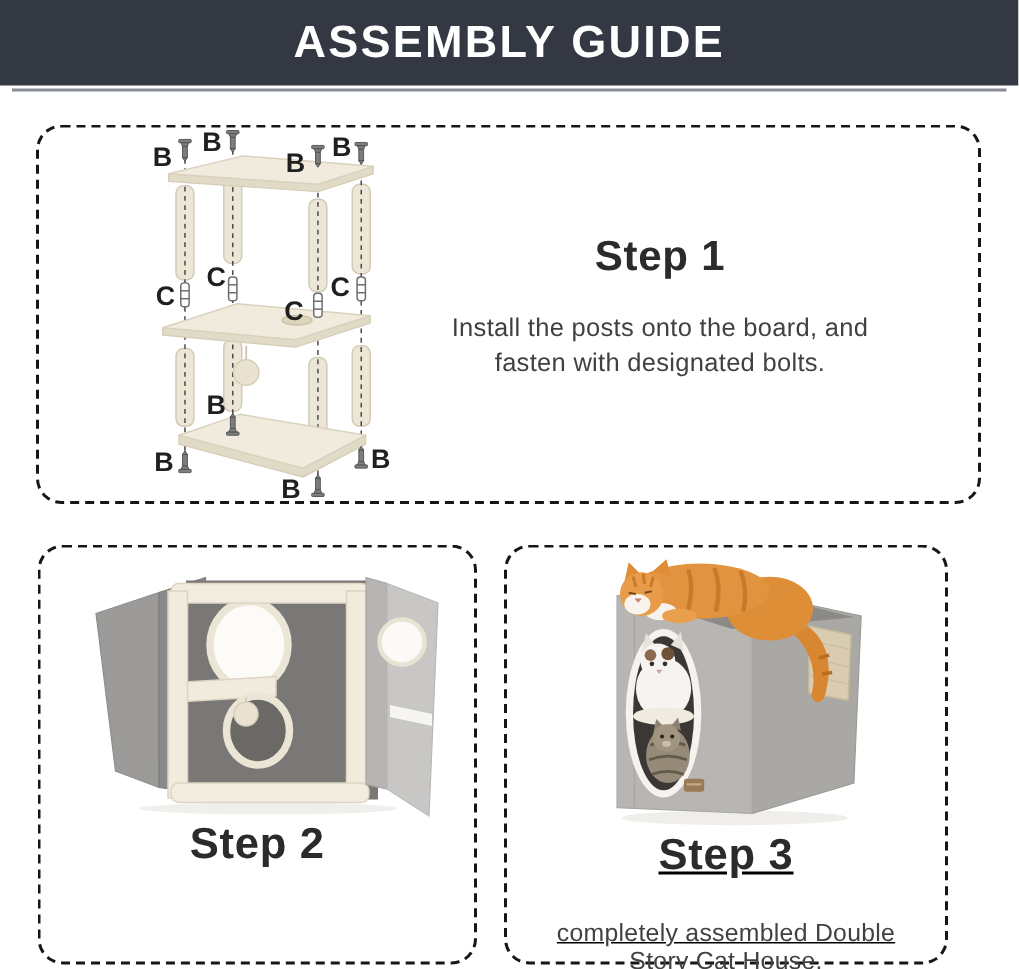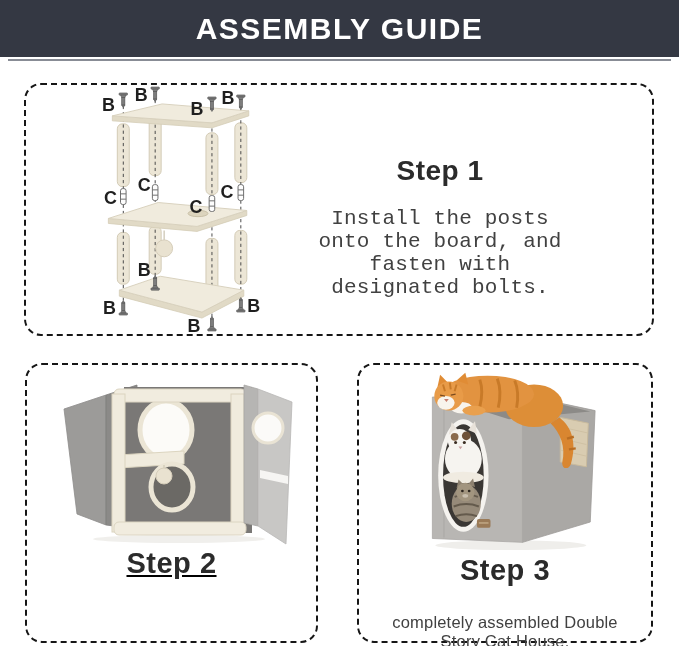--- a/index.html
+++ b/index.html
@@ -7,27 +7,27 @@
   .page{position:relative;width:679px;height:646px;background:#fff;}
 
   
   .header{position:absolute;left:0;top:0;width:679px;height:57px;background:#343843;display:flex;align-items:center;justify-content:center;}
   .header h1{margin:0;color:#ffffff;font-size:30px;font-weight:bold;letter-spacing:1.5px;}
   .header-rule{position:absolute;left:8px;top:59px;width:663px;height:2px;background:#888c95;}
 
   
   .panel{position:absolute;border:2px dashed #161616;border-radius:17px;box-sizing:border-box;background:#fff;}
   .panel1{left:24px;top:83px;width:630px;height:253px;}
-  .panel2{left:25px;top:363px;width:293px;height:280px;text-decoration:underline;}
-  .panel3{left:357px;top:363px;width:296px;height:280px;}
+  .panel2{left:25px;top:363px;width:293px;height:280px;}
+  .panel3{left:336px;top:363px;width:296px;height:280px;text-decoration:underline;}
 
   .p1-art{position:absolute;left:66px;top:0px;width:212px;height:249px;}
   .p1-text{position:absolute;left:274px;top:70px;width:280px;text-align:center;}
   .step-title{font-size:28px;font-weight:bold;color:#2b2b2b;margin:0 0 20px;letter-spacing:0.5px;}
-  .step-body{font-size:21px;color:#414141;line-height:23px;letter-spacing:0.2px;margin:0;font-family:Liberation Mono, monospace;}
+  .step-body{font-size:17px;color:#414141;line-height:23px;letter-spacing:0.2px;margin:0;}
 
   .panel2 .art-box{width:255px;height:176px;margin:5px auto 0;}
   .panel3 .art-box{width:245px;height:186px;margin:2px auto 0;}
   .art-box svg{width:100%;height:100%;display:block;}
   .p23-title{font-size:29px;font-weight:bold;color:#2b2b2b;margin:1px 0 7px;text-align:center;letter-spacing:0.5px;}
   .p23-body{font-size:16.5px;color:#414141;line-height:19px;text-align:center;letter-spacing:0.2px;margin:0;}
 
   
   .lbl{font-family:"Liberation Sans",sans-serif;font-size:18px;font-weight:bold;fill:#1f1f1f;}
   .post{fill:#ece6d6;stroke:#d3cbb5;stroke-width:1;}

